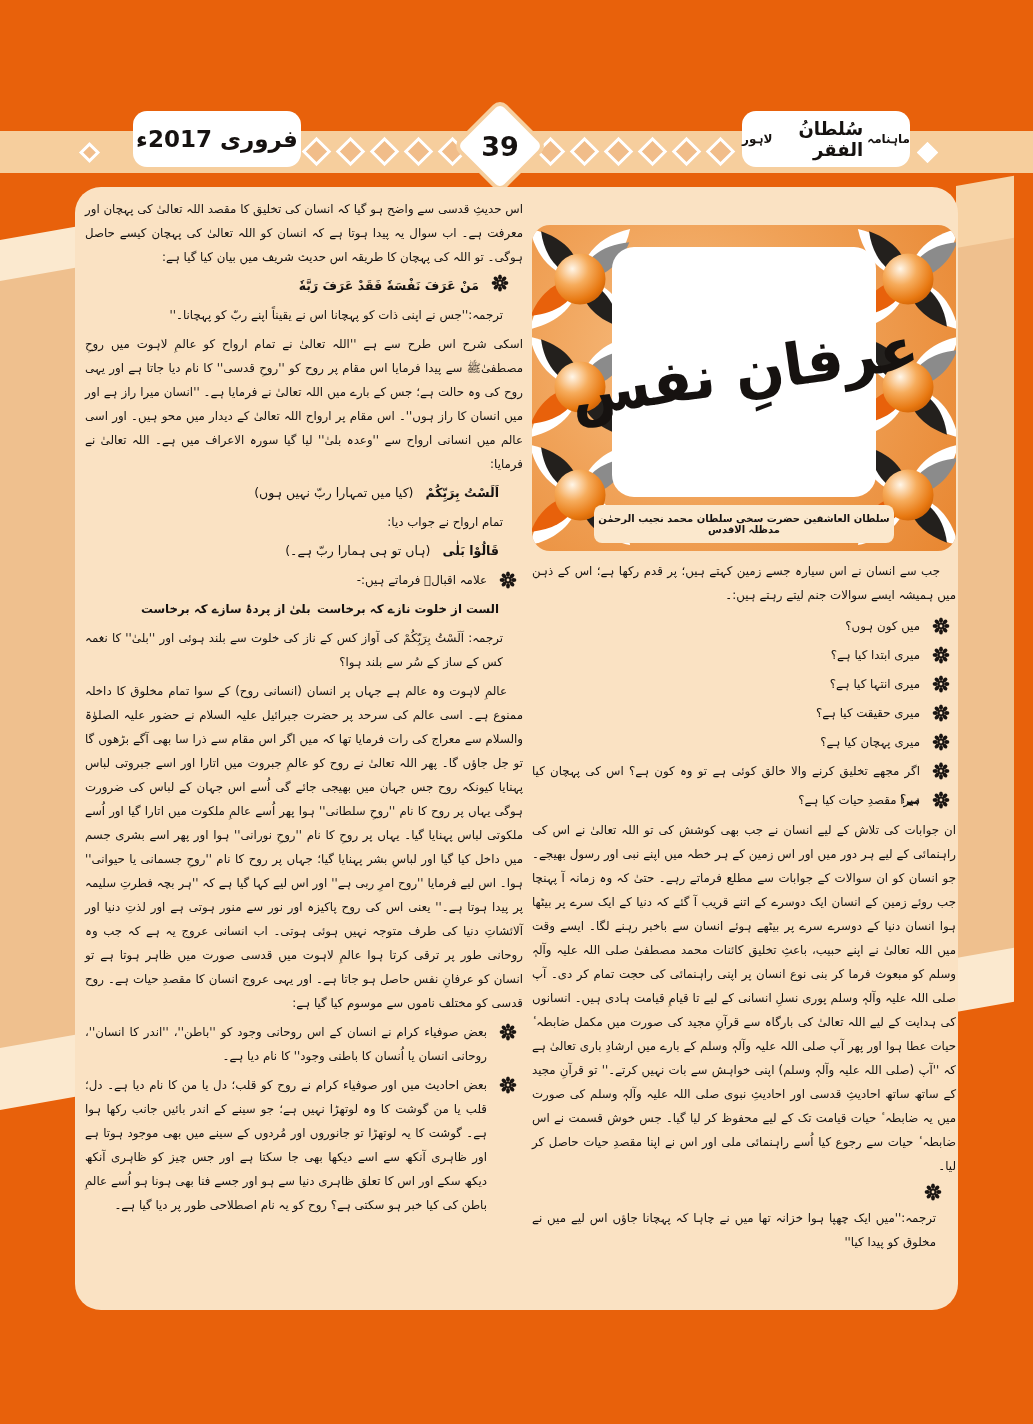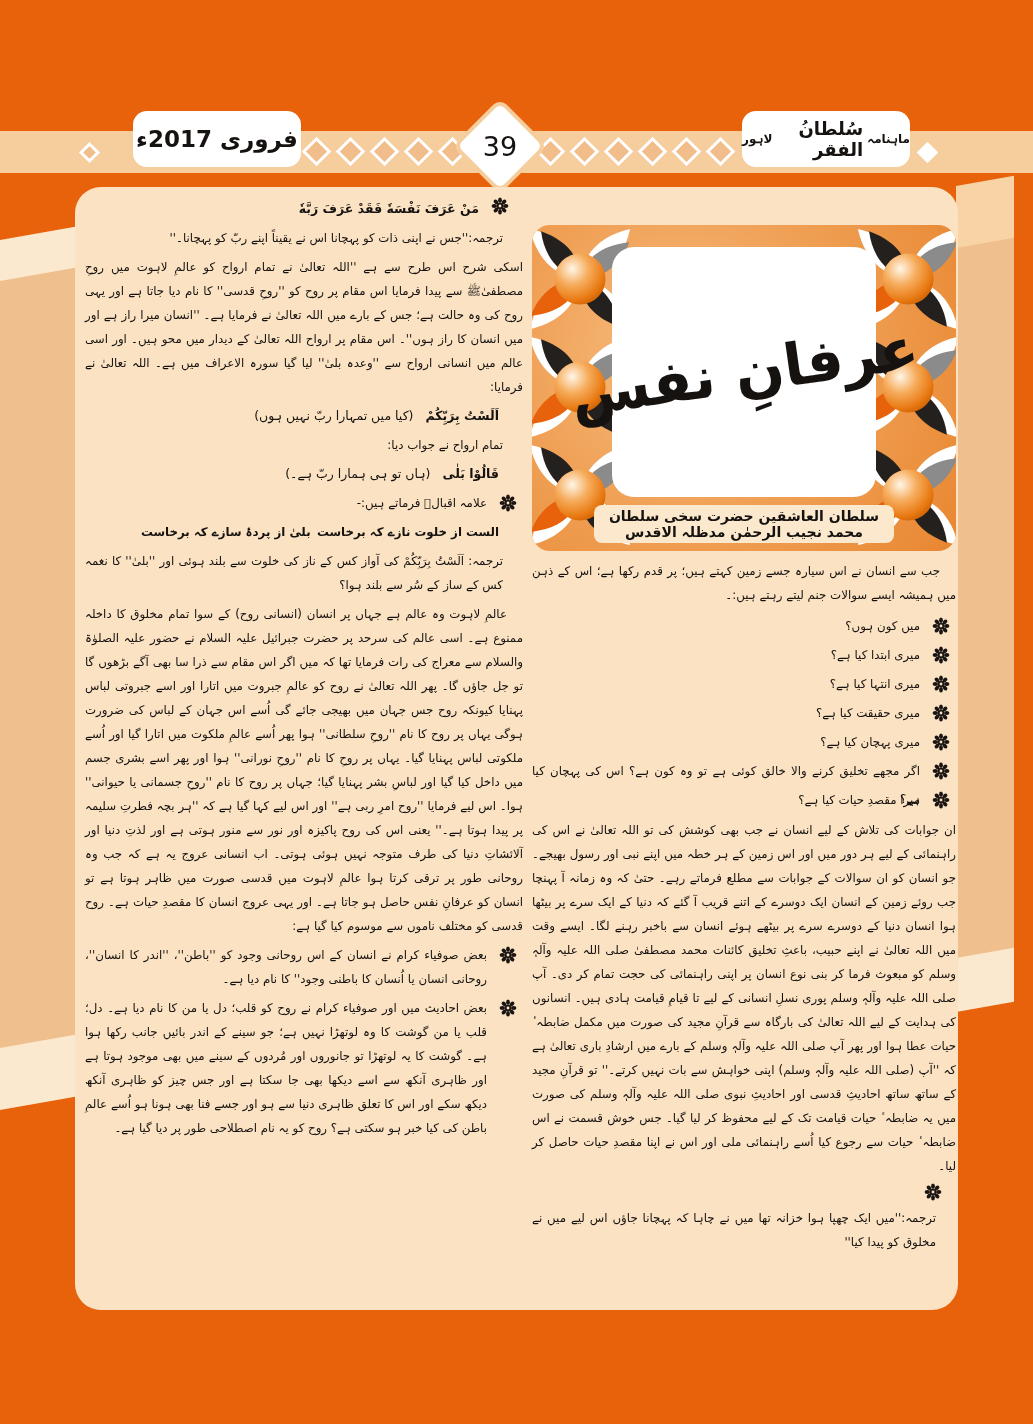--- a/index.html
+++ b/index.html
@@ -9,21 +9,21 @@
     background:#E8610B;
     font-family:"DejaVu Sans", sans-serif;
     color:#161210;
     overflow:hidden;
   }
   
   .band { position:absolute; left:0; top:131px; width:1033px; height:42px; background:#F6CE9D; z-index:1; }
   .dia { position:absolute; width:21px; height:21px; background:#F1BD8A; border:3px solid #fff; transform:rotate(45deg); z-index:2; }
   .dia.small { width:15px; height:15px; }
   .page-dia { position:absolute; left:470px; top:116px; width:60px; height:60px; background:#fff; transform:rotate(45deg); border-radius:6px; z-index:3; box-shadow:0 0 0 4px #F6CE9D; }
-  .page-num { position:absolute; left:470px; top:116px; width:60px; height:60px; display:flex; align-items:center; justify-content:center; font-size:27px; font-weight:normal; z-index:4; }
+  .page-num { position:absolute; left:470px; top:116px; width:60px; height:60px; display:flex; align-items:center; justify-content:center; font-size:27px; font-weight:bold; z-index:4; }
   .hdr-box { position:absolute; top:111px; height:56px; background:#fff; border-radius:14px; z-index:3; display:flex; align-items:center; justify-content:center; }
   .date-box { left:133px; width:168px; font-size:23px; font-weight:bold; }
   .masthead-box { left:742px; width:168px; flex-direction:row; gap:4px; }
   .masthead-main { font-size:18px; font-weight:bold; }
   .masthead-small { font-size:12px; font-weight:bold; }
   
   .skew { transform:skewY(-10deg); transform-origin:left center; position:absolute; z-index:0; }
   .l-stripe1 { left:0; top:240px; width:78px; height:42px; background:#FBE9CF; }
   .l-tan     { left:0; top:281px; width:78px; height:768px; background:#EFC08E; }
   .l-stripe2 { left:0; top:1048px; width:78px; height:62px; background:#FBE9CF; }
@@ -33,21 +33,21 @@
   
   .sheet { position:absolute; left:75px; top:187px; width:883px; height:1123px; background:#FAE2C3; border-radius:26px; z-index:5; overflow:hidden; }
   
   .art { position:absolute; right:2px; top:38px; width:424px; height:326px; border-radius:18px; overflow:hidden;
          background:radial-gradient(circle at 35% 40%, #F7BE82 0%, #F0A258 45%, #E88630 100%); }
   .flower { position:absolute; width:104px; height:104px; }
   .title-card { position:absolute; left:80px; top:22px; width:264px; height:250px; background:#fff; border-radius:22px;
                 display:flex; align-items:center; justify-content:center; }
   .title-text { font-size:58px; font-weight:bold; transform:rotate(-8deg); white-space:nowrap; }
   .author-strip { position:absolute; left:62px; top:280px; width:300px; height:38px; background:#FBE8CD; border-radius:8px;
-                  display:flex; align-items:center; justify-content:center; font-size:14px; font-weight:bold; text-align:center; }
+                  display:flex; align-items:center; justify-content:center; font-size:10px; font-weight:bold; text-align:center; }
   
   .col { position:absolute; direction:rtl; text-align:justify; font-size:11.8px; line-height:24px; }
   .col-left  { left:10px; top:10px;  width:438px; }
   .col-right { right:2px; top:372px; width:424px; }
   .blk { margin-bottom:5px; }
   .trans { padding-right:20px; }
   .quote-row { display:flex; align-items:flex-start; gap:12px; padding-right:14px; font-weight:bold; font-size:12.5px; margin-bottom:5px; }
   .quote-row .q-paren { font-weight:normal; }
   .brow { position:relative; padding-right:36px; margin-bottom:5px; }
   .brow .rosette { position:absolute; right:6px; top:3px; }
@@ -166,20 +166,21 @@
     <svg class="flower" style="right:-4px; top:218px;">
         <use href="#flower-sym"></use>
       </svg>
     <div class="title-card">
       <div class="title-text">عرفانِ نفس</div>
     </div>
     <div class="author-strip">سلطان العاشقین حضرت سخی سلطان محمد نجیب الرحمٰن مدظلہ الاقدس</div>
   </div>
 
   <div class="col col-left">
+    <div class="blk">اس حدیثِ قدسی سے واضح ہو گیا کہ انسان کی تخلیق کا مقصد اللہ تعالیٰ کی پہچان اور معرفت ہے۔ اب سوال یہ پیدا ہوتا ہے کہ انسان کو اللہ تعالیٰ کی پہچان کیسے حاصل ہوگی۔ تو اللہ کی پہچان کا طریقہ اس حدیث شریف میں بیان کیا گیا ہے:</div>
     <div class="quote-row">
       <svg class="rosette">
           <use href="#rosette-sym"></use>
         </svg>
       <span>مَنْ عَرَفَ نَفْسَهٗ فَقَدْ عَرَفَ رَبَّهٗ</span>
     </div>
     <div class="blk trans">ترجمہ:''جس نے اپنی ذات کو پہچانا اس نے یقیناً اپنے ربّ کو پہچانا۔''</div>
     <div class="blk">اسکی شرح اس طرح سے ہے ''اللہ تعالیٰ نے تمام ارواح کو عالمِ لاہوت میں روحِ مصطفیٰﷺ سے پیدا فرمایا اس مقام پر روح کو ''روحِ قدسی'' کا نام دیا جاتا ہے اور یہی روح کی وہ حالت ہے؛ جس کے بارے میں اللہ تعالیٰ نے فرمایا ہے۔ ''انسان میرا راز ہے اور میں انسان کا راز ہوں''۔ اس مقام پر ارواح اللہ تعالیٰ کے دیدار میں محو ہیں۔ اور اسی عالم میں انسانی ارواح سے ''وعدہ بلیٰ'' لیا گیا سورہ الاعراف میں ہے۔ اللہ تعالیٰ نے فرمایا:</div>
     <div class="quote-row" style="padding-right:24px;">
       <span class="arabic-inline">اَلَسْتُ بِرَبِّکُمْ</span>

